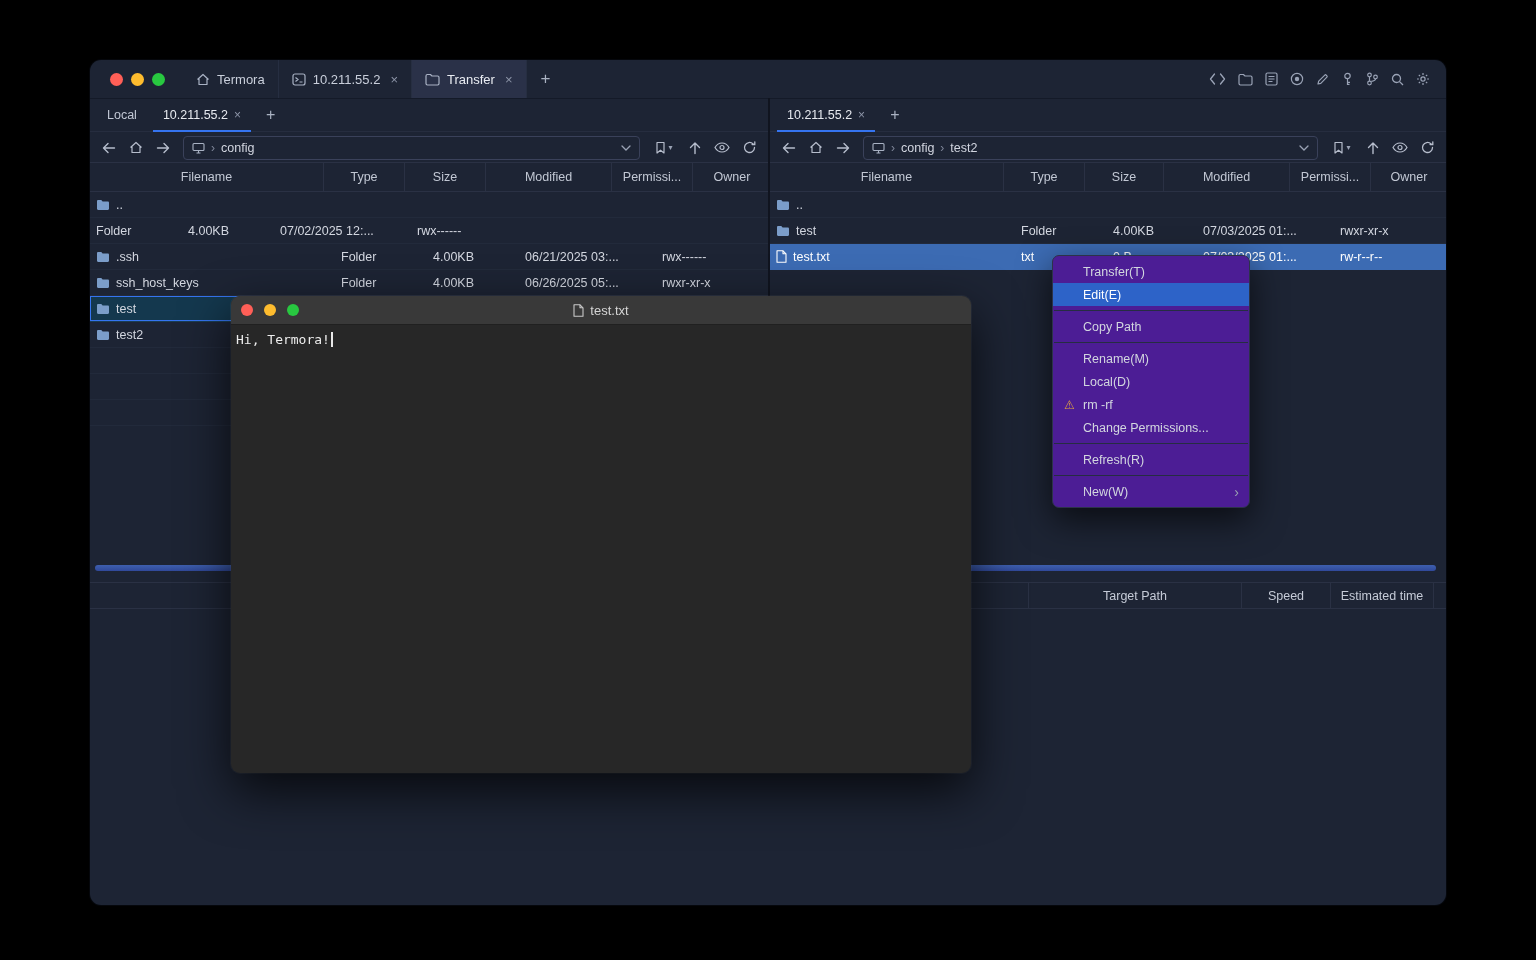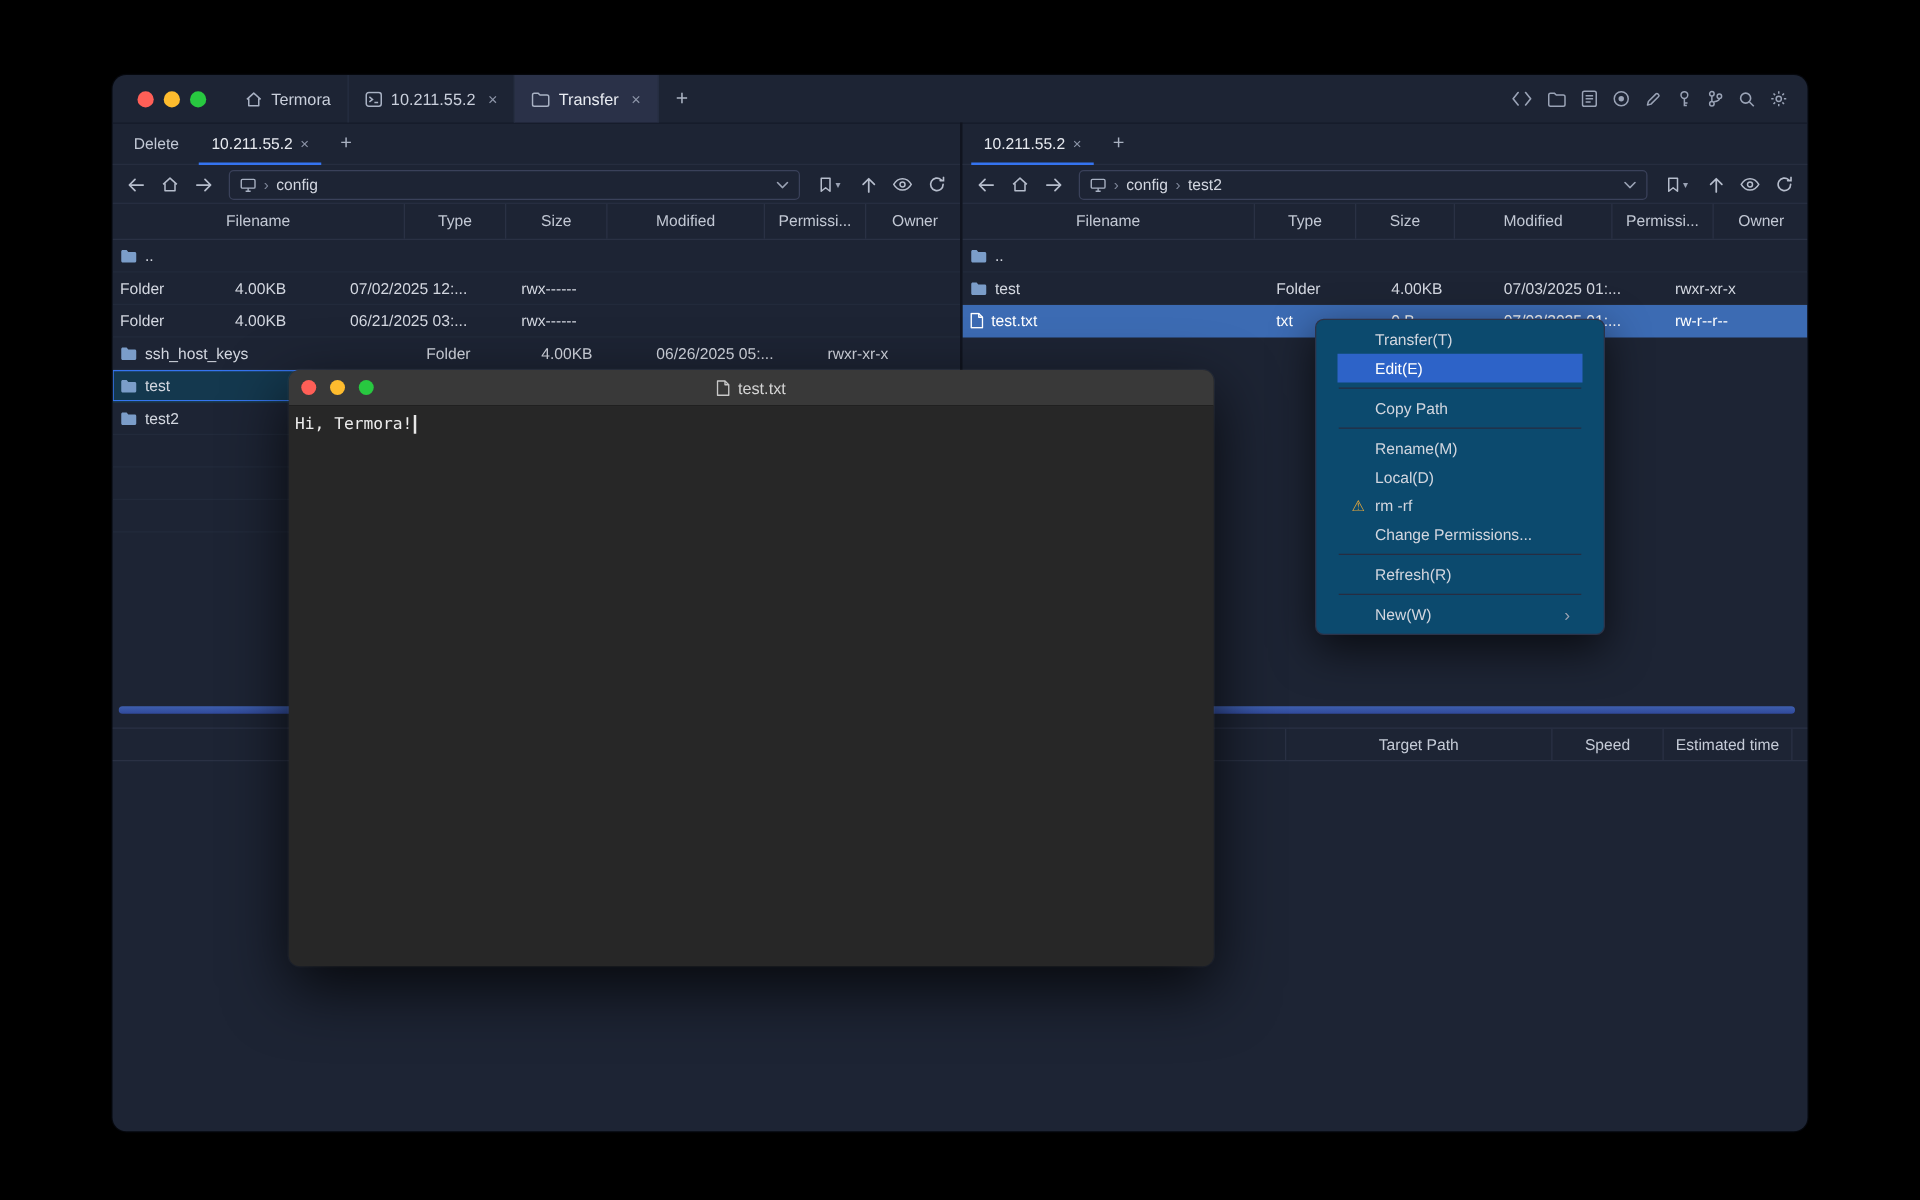--- a/index.html
+++ b/index.html
@@ -69,21 +69,21 @@
   .editor{position:absolute;left:231px;top:296px;width:740px;height:477px;border-radius:9px;overflow:hidden;background:#272727;box-shadow:0 18px 50px rgba(0,0,0,.75),0 0 0 1px rgba(255,255,255,.05);z-index:5}
   .ed-titlebar{height:28px;background:#393939;display:flex;align-items:center;position:relative;border-bottom:1px solid #202020}
   .ed-traffic{display:flex;gap:11px;margin-left:10px}
   .ed-dot{width:12px;height:12px;border-radius:50%}
   .ed-title{position:absolute;left:0;right:0;display:flex;justify-content:center;align-items:center;gap:6px;color:#d4d4d4;font-size:13px}
   .ed-title .rowicon{color:#c9c9c9}
   .ed-body{padding:7px 5px;font-family:"DejaVu Sans Mono","Liberation Mono",monospace;font-size:13px;color:#ededed}
   .cursor{display:inline-block;width:2px;height:15px;background:#e8e8e8;margin-left:1px;vertical-align:text-bottom}
 
   
-  .ctx{position:absolute;left:1052px;top:255px;width:196px;background:#0c4a6e;border:1px solid #2c3349;border-radius:7px;padding:4px 17px;box-shadow:0 12px 34px rgba(0,0,0,.65);font-size:12.5px;color:#d2d6df;z-index:6}
+  .ctx{position:absolute;left:1052px;top:255px;width:196px;background:#4c1d95;border:1px solid #2c3349;border-radius:7px;padding:4px 0;box-shadow:0 12px 34px rgba(0,0,0,.65);font-size:12.5px;color:#d2d6df;z-index:6}
   .ctx-item{height:23px;display:flex;align-items:center;padding:0 10px 0 30px;position:relative}
   .ctx-item.hl{background:#2d63c8;color:#fff}
   .mi-icon{position:absolute;left:9px;width:15px;font-size:12px;color:#e2a63d;line-height:1;text-align:center}
   .ctx-sub{margin-left:auto;color:#9aa2b2;font-size:14px;line-height:1}
   .ctx-sep{height:1px;background:#262d42;margin:4px 1px}
 </style>
 </head>
 <body>
 
 <div class="screen">
@@ -177,21 +177,21 @@
               <circle cx="7" cy="7" r="2.1"></circle>
               <path d="M7 1v1.9M7 11.1V13M1 7h1.9M11.1 7H13M2.8 2.8l1.3 1.3M9.9 9.9l1.3 1.3M11.2 2.8 9.9 4.1M4.1 9.9l-1.3 1.3"></path>
             </svg>
           </span>
         </div>
     </div>
 
     <div class="pane" id="pane-left">
       <div class="pane-tabs">
           <div class="ptab">
-            <span>Delete</span>
+            <span>Local</span>
           </div>
           <div class="ptab active">
             <span>10.211.55.2</span>
             <span class="ptab-close">×</span>
           </div>
           <div class="ptab-plus">+</div>
         </div>
       <div class="toolbar">
           <span class="nav">
             <svg width="14" height="12" viewBox="0 0 14 12" fill="none" stroke="currentColor" stroke-width="1.4" stroke-linecap="round" stroke-linejoin="round">
@@ -276,20 +276,28 @@
               <div class="td" style="width:78px"></div>
             </div>
             <div class="trow">
               <div class="td" style="width:80px">Folder</div>
               <div class="td" style="width:80px">4.00KB</div>
               <div class="td" style="width:125px">07/02/2025 12:...</div>
               <div class="td" style="width:80px">rwx------</div>
               <div class="td" style="width:78px"></div>
             </div>
             <div class="trow">
+              <div class="td" style="width:233px">
+                <span class="rowicon">
+                  <svg width="14" height="12" viewBox="0 0 14 12">
+                    <path d="M1 2.2C1 1.5 1.5 1 2.2 1h3.1l1.3 1.6h5.2c.7 0 1.2.5 1.2 1.2v6C13 10.5 12.5 11 11.8 11H2.2C1.5 11 1 10.5 1 9.8V2.2z" fill="#7b9dc9"></path>
+                  </svg>
+                </span>
+                <span>.ssh</span>
+              </div>
               <div class="td" style="width:80px">Folder</div>
               <div class="td" style="width:80px">4.00KB</div>
               <div class="td" style="width:125px">06/21/2025 03:...</div>
               <div class="td" style="width:80px">rwx------</div>
               <div class="td" style="width:78px"></div>
             </div>
             <div class="trow">
               <div class="td" style="width:233px">
                 <span class="rowicon">
                   <svg width="14" height="12" viewBox="0 0 14 12">

